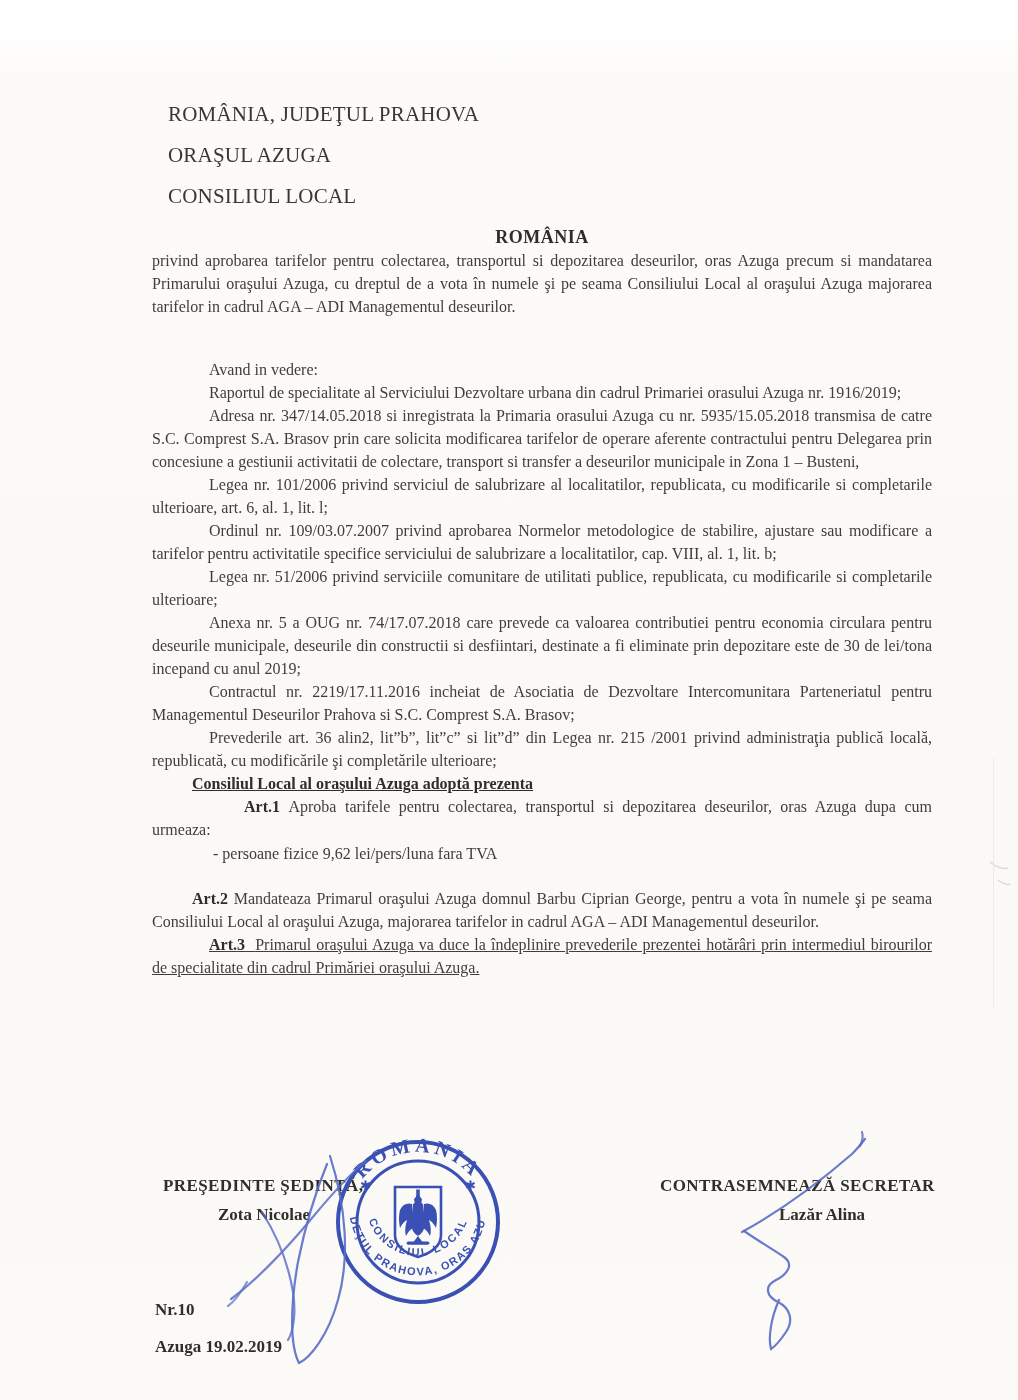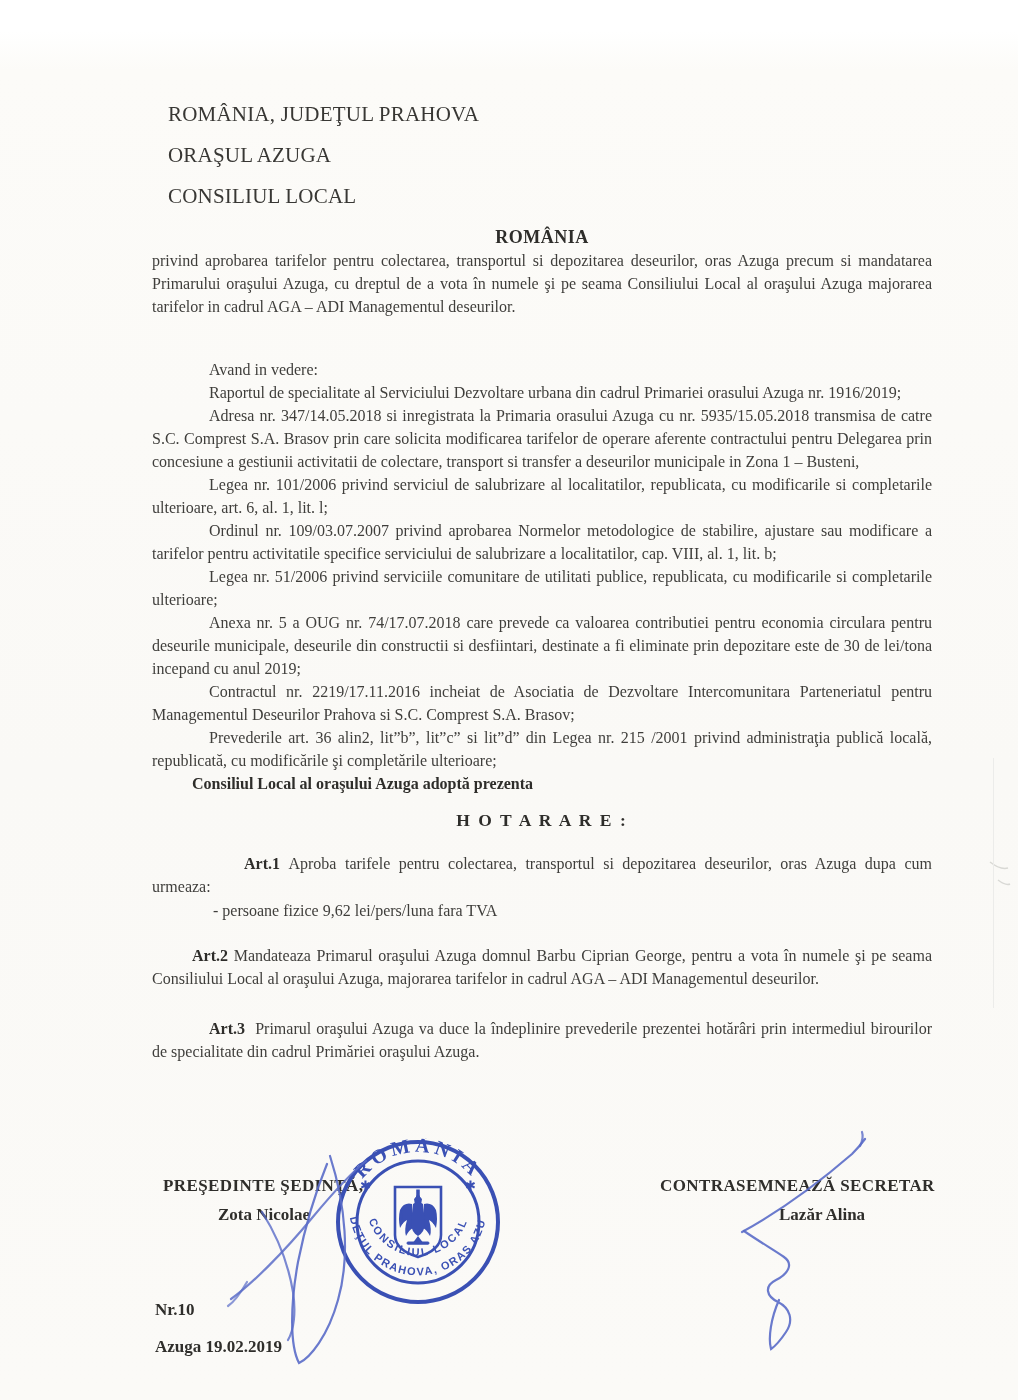--- a/index.html
+++ b/index.html
@@ -22,29 +22,29 @@
     font-size:16px;line-height:23px;
   }
   .hdr p{margin:16px;font-size:21px;line-height:25px;color:#383734;letter-spacing:.2px;}
   .doc-title{
     text-align:center;font-weight:bold;font-size:18px;
     margin:2px 0 0 0;line-height:24px;color:#2e2d2a;letter-spacing:.5px;
   }
   .intro{margin:0;text-align:justify;}
   .having{margin:40px 0 0 0;text-indent:57px;}
   p.cons{margin:0;text-align:justify;text-indent:57px;}
-  .adoption{margin:0;font-weight:bold;text-indent:40px;color:#2e2d2a;}
+  .adoption{margin:0;font-weight:bold;text-indent:40px;color:#2e2d2a;text-decoration:underline;}
   .decision-heading{
     margin:14px 0 20px 0;text-align:center;font-weight:bold;font-size:17.5px;
     letter-spacing:2px;color:#2e2d2a;
   }
   p.article{margin:0;text-align:justify;}
   p.art1{text-indent:92px;}
   p.art2{margin-top:22px;text-indent:40px;}
-  p.art3{margin-top:27px;text-indent:57px;}
+  p.art3{text-indent:57px;text-decoration:underline;}
   .art-label{font-weight:bold;color:#2e2d2a;}
   .tariff{margin:1px;padding-left:60px;}
   .tariff div{line-height:23px;}
 
   
   .footer-item{position:absolute;margin:0;font-weight:bold;color:#2f2e2b;font-size:17px;}
   .sig-left-title{left:163px;top:1176px;letter-spacing:.4px;}
   .sig-left-name{left:218px;top:1205px;}
   .sig-right-title{left:660px;top:1176px;letter-spacing:.4px;}
   .sig-right-name{left:779px;top:1205px;}
@@ -77,21 +77,20 @@
     <p class="cons">Adresa nr. 347/14.05.2018 si inregistrata la Primaria orasului Azuga cu nr. 5935/15.05.2018 transmisa de catre S.C. Comprest S.A. Brasov prin care solicita modificarea tarifelor de operare aferente contractului pentru Delegarea prin concesiune a gestiunii activitatii de colectare, transport si transfer a deseurilor municipale in Zona 1 – Busteni,</p>
     <p class="cons">Legea nr. 101/2006 privind serviciul de salubrizare al localitatilor, republicata, cu modificarile si completarile ulterioare, art. 6, al. 1, lit. l;</p>
     <p class="cons">Ordinul nr. 109/03.07.2007 privind aprobarea Normelor metodologice de stabilire, ajustare sau modificare a tarifelor pentru activitatile specifice serviciului de salubrizare a localitatilor, cap. VIII, al. 1, lit. b;</p>
     <p class="cons">Legea nr. 51/2006 privind serviciile comunitare de utilitati publice, republicata, cu modificarile si completarile ulterioare;</p>
     <p class="cons">Anexa nr. 5 a OUG nr. 74/17.07.2018 care prevede ca valoarea contributiei pentru economia circulara pentru deseurile municipale, deseurile din constructii si desfiintari, destinate a fi eliminate prin depozitare este de 30 de lei/tona incepand cu anul 2019;</p>
     <p class="cons">Contractul nr. 2219/17.11.2016 incheiat de Asociatia de Dezvoltare Intercomunitara Parteneriatul pentru Managementul Deseurilor Prahova si S.C. Comprest S.A. Brasov;</p>
     <p class="cons">Prevederile art. 36 alin2, lit”b”, lit”c”  si lit”d” din Legea nr. 215 /2001 privind administraţia publică locală, republicată, cu modificările şi completările ulterioare;</p>
 
     <p class="adoption">Consiliul Local al oraşului Azuga adoptă prezenta</p>
 
-    <p class="decision-heading">H O T A R A R E :</p>
 
     <p class="article art1"><span class="art-label">Art.1</span>&nbsp;<span>Aproba tarifele pentru colectarea, transportul si depozitarea deseurilor, oras Azuga dupa cum urmeaza:</span></p>
 
     <div class="tariff">
       <div>- persoane fizice 9,62 lei/pers/luna fara TVA</div>
     </div>
 
     <p class="article art2"><span class="art-label">Art.2</span>&nbsp;<span>Mandateaza Primarul oraşului Azuga domnul Barbu Ciprian George, pentru a vota în numele şi pe seama Consiliului Local al oraşului Azuga, majorarea  tarifelor in cadrul AGA – ADI Managementul deseurilor.</span></p>
 
     <p class="article art3"><span class="art-label">Art.3</span>&nbsp;&nbsp;<span>Primarul oraşului Azuga va duce la îndeplinire prevederile prezentei hotărâri prin intermediul birourilor de specialitate din cadrul Primăriei oraşului Azuga.</span></p>

